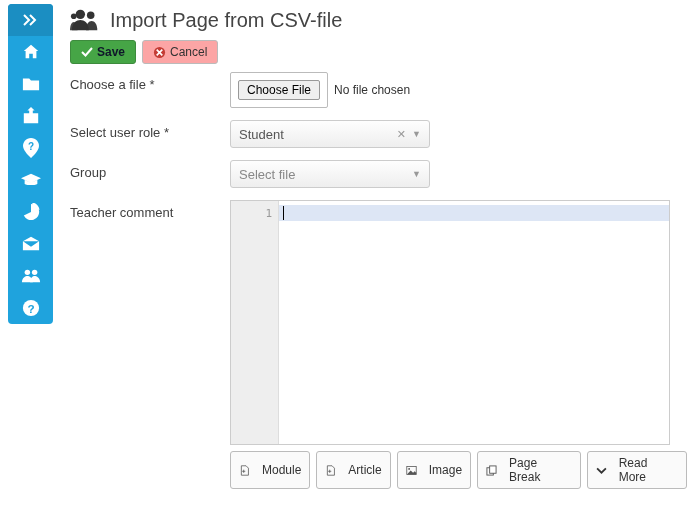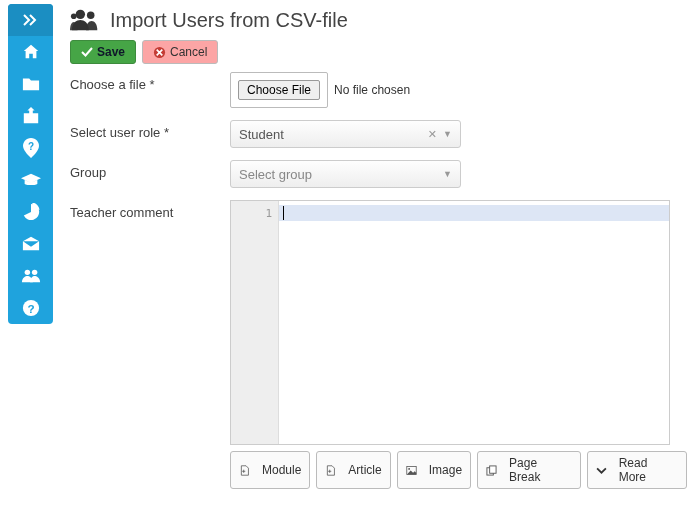--- a/index.html
+++ b/index.html
@@ -24,21 +24,21 @@
 
   .form-row { display: flex; align-items: flex-start; margin-bottom: 12px; }
   .form-label { width: 160px; text-align: left; padding-right: 12px; padding-top: 5px; font-size: 13px; color: #404040; }
   .form-ctrl { flex: 1; }
 
   .file-ctrl { display:flex; align-items:center; gap:6px;}
   .file-btn { font-size:12px; border:1px solid #999; background:#efefef; padding:2px 8px; border-radius:2px; cursor:pointer; font-family: Arial, sans-serif;}
   .file-btn-wrap { border:1px solid #bbb; padding:7px; border-radius:2px;}
   .file-status { font-size:12px; color:#333; }
 
-  .select2 { position:relative; display:flex; align-items:center; width:231px; height:28px; border:1px solid #ccc; border-radius:3px; background:linear-gradient(#fefefe,#eeeeee); padding:0 8px; font-size:13px; color:#555; cursor:pointer;}
+  .select2 { position:relative; display:flex; align-items:center; width:200px; height:28px; border:1px solid #ccc; border-radius:3px; background:linear-gradient(#fefefe,#eeeeee); padding:0 8px; font-size:13px; color:#555; cursor:pointer;}
   .select2 .sel-text { flex:1; }
   .select2 .sel-clear { color:#999; font-size:11px; margin-right:6px; cursor:pointer;}
   .select2 .sel-arrow { color:#999; font-size:9px; }
   .select2.placeholder .sel-text{ color:#888;}
 
   .editor { display:flex; border:1px solid #ccc; width:440px; height:245px; }
   .gutter { width:48px; background:#eee; border-right:1px solid #ddd; padding:6px 6px 0 0; text-align:right; font-size:11px; color:#999; font-family:monospace;}
   .code-area { flex:1; position:relative; background:#fff;}
   .code-line-active { position:absolute; top:4px; left:0; right:0; height:16px; background:#dde6f5;}
   .cursor-caret { position:absolute; top:5px; left:4px; width:1px; height:14px; background:#000;}
@@ -114,21 +114,21 @@
 
   <div class="page-title-row">
     <svg width="32" height="24" viewBox="0 0 34 24" fill="#333">
       <circle cx="11" cy="6" r="5"></circle>
         <circle cx="22" cy="7" r="4"></circle>
         <circle cx="4" cy="8" r="3"></circle>
       <path d="M2 23 C2 15 7 12 11 12 C15 12 20 15 20 23 Z"></path>
       <path d="M17 23 C17 16 20 13 23 13 C26 13 29 16 29 23 Z" opacity=".95"></path>
       <path d="M0 23 C0 17 2 14 4 14 C6 14 8 17 8 23 Z" opacity=".9"></path>
     </svg>
-    <div class="page-title">Import Users from CSV-file</div>
+    <div class="page-title">Import Page from CSV-file</div>
   </div>
 
   <div class="button-row">
     <div class="btn btn-save">
       <svg width="12" height="12" viewBox="0 0 12 12">
           <path d="M1 6 L4.5 9.5 L11 2" stroke="#fff" stroke-width="2" fill="none"></path>
         </svg>
       <span>Save</span>
     </div>
     <div class="btn btn-cancel">
@@ -158,21 +158,21 @@
         <span class="sel-clear">✕</span>
         <span class="sel-arrow">▼</span>
       </div>
     </div>
   </div>
 
   <div class="form-row">
     <div class="form-label">Group</div>
     <div class="form-ctrl">
       <div class="select2 placeholder">
-        <span class="sel-text">Select group</span>
+        <span class="sel-text">Select file</span>
         <span class="sel-arrow">▼</span>
       </div>
     </div>
   </div>
 
   <div class="form-row" style="margin-bottom:0;">
     <div class="form-label">Teacher comment</div>
     <div class="form-ctrl">
       <div class="editor">
         <div class="gutter">

